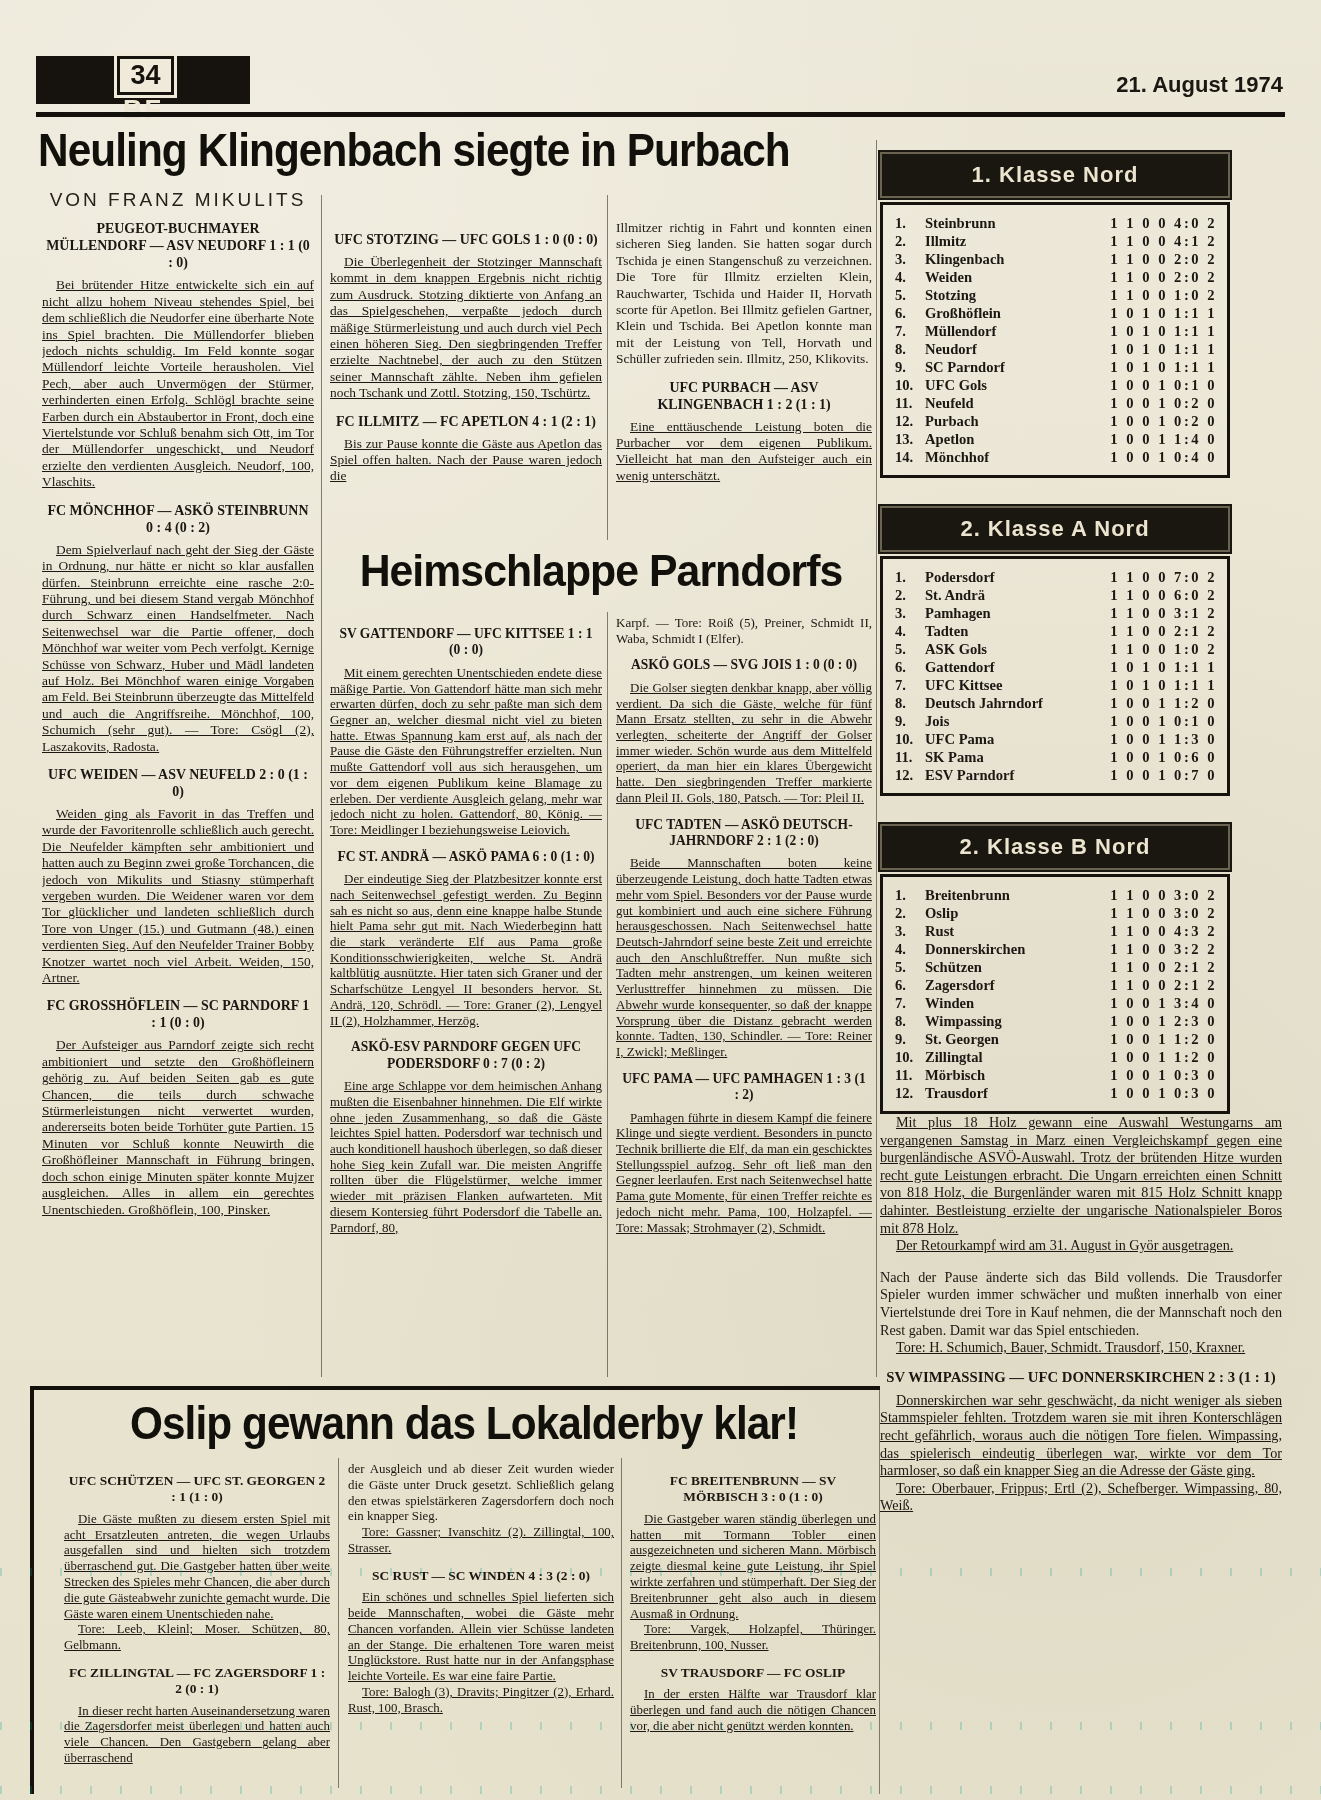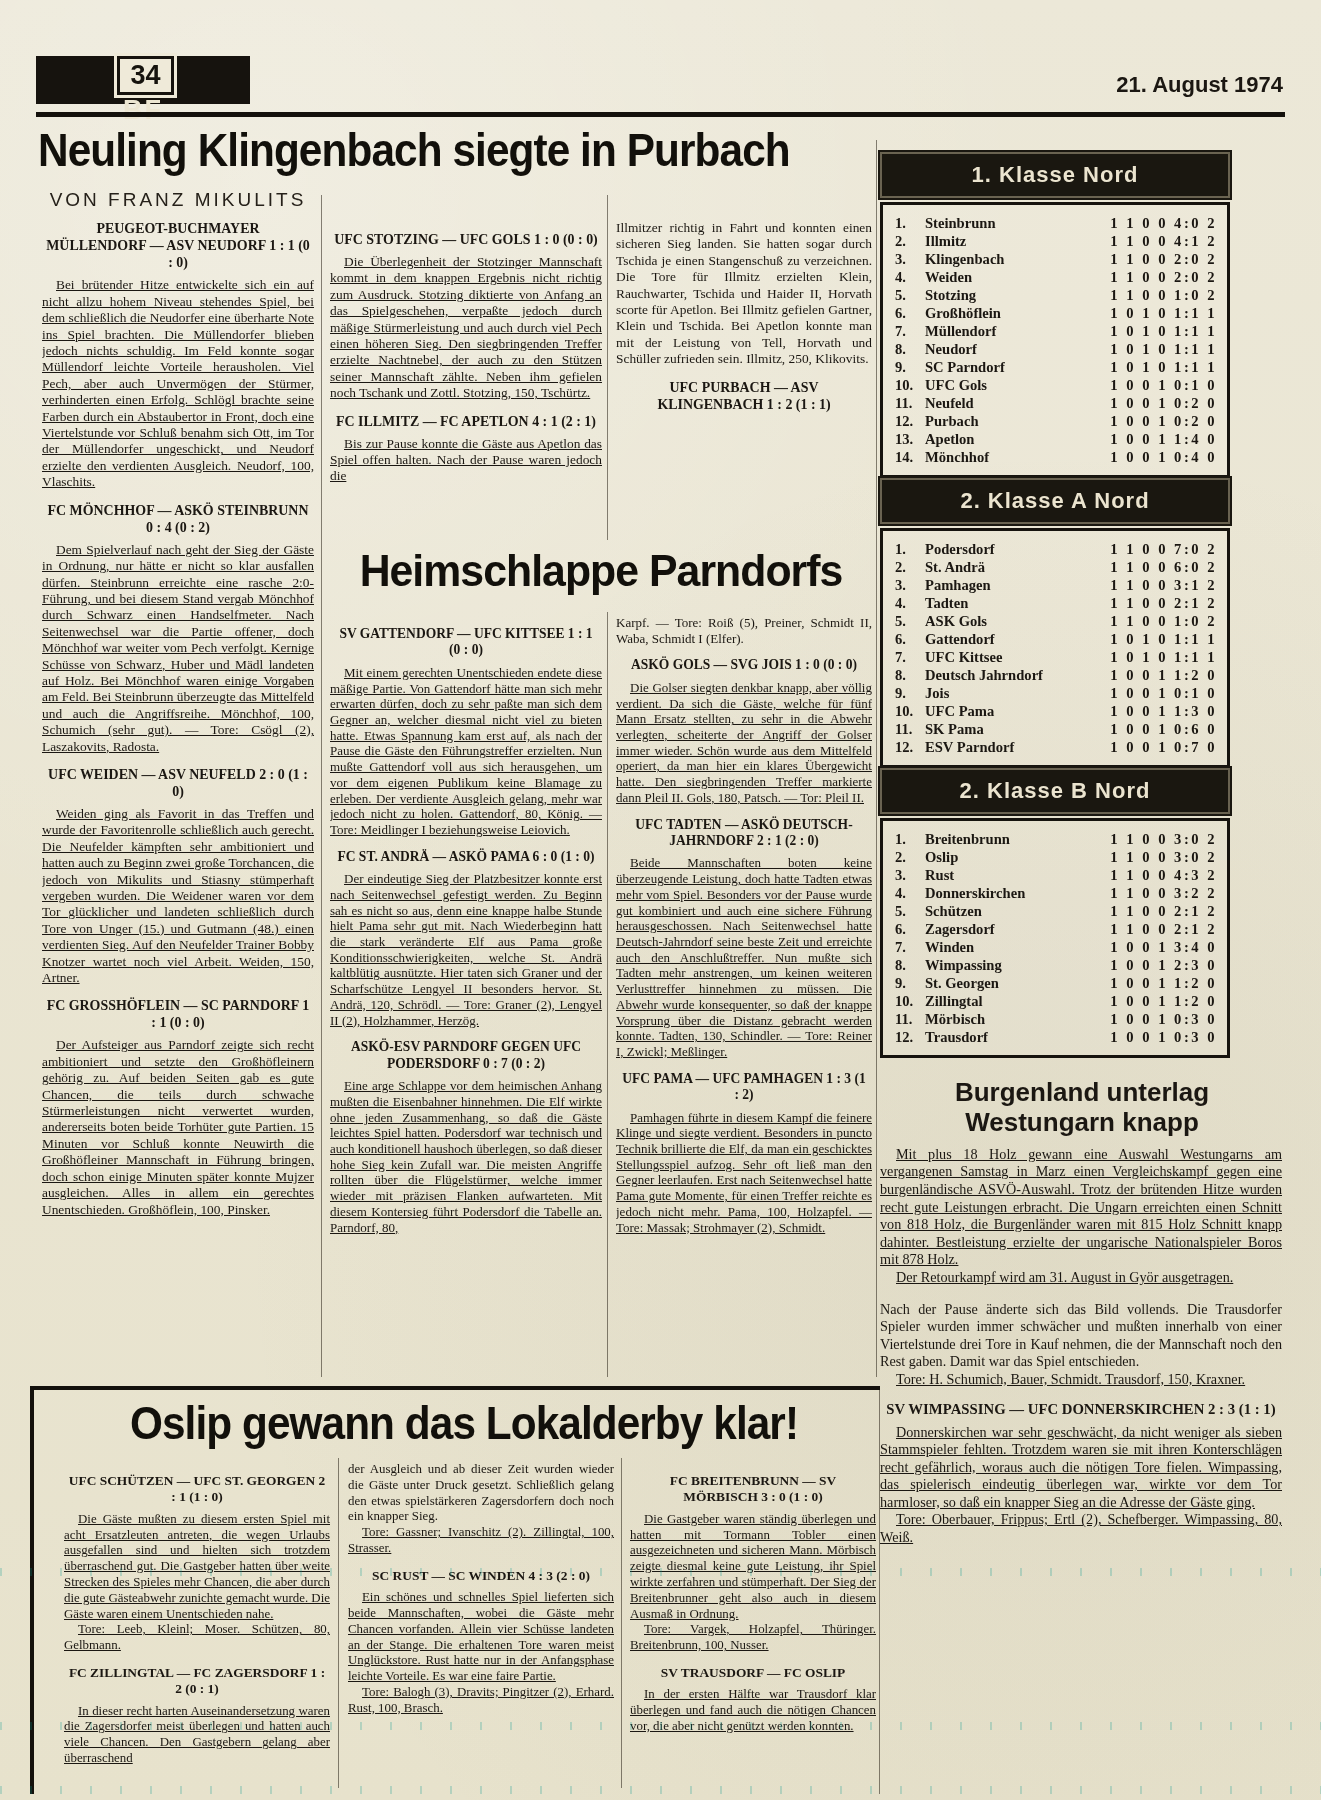--- a/index.html
+++ b/index.html
@@ -40,21 +40,21 @@
   .byline{text-align:center;font-family:"Liberation Sans",sans-serif;font-size:19px;letter-spacing:3px;color:#26211a;margin:2px 0 12px;}
   .blk-h{font-weight:700;text-align:center;margin:11px 4px 6px;line-height:1.22;font-size:1.04em;}
   .blk-p{margin:0;text-indent:14px;text-decoration:underline;}
   .blk-c{margin:0;}
   
   .vr{position:absolute;width:1px;background:rgba(40,33,22,.55);}
   
   .sidebar{position:absolute;left:880px;top:140px;width:404px;}
   .sb-head{width:346px;height:42px;background:#1a1710;color:#ebe4cf;
     font-family:"Liberation Sans",sans-serif;font-weight:700;font-size:22px;letter-spacing:1px;
-    display:flex;align-items:center;justify-content:center;margin-top:0;
+    display:flex;align-items:center;justify-content:center;margin-top:28px;
     box-shadow:0 0 0 2px #1a1710;border:2px solid #6a6351;}
   .sb-head:first-child{margin-top:12px;}
   .sb-table{width:322px;border:3px solid #16130e;padding:9px 10px 9px 12px;margin-top:4px;background:rgba(255,255,255,.06);}
   .trow{display:flex;font-weight:700;font-size:14.6px;line-height:18px;}
   .trank{width:30px;}
   .tteam{flex:1;white-space:nowrap;overflow:hidden;}
   .tstats{white-space:pre;letter-spacing:2.5px;}
   .kegel-title{width:360px;margin:20px auto 8px;text-align:center;
     font-family:"Liberation Sans",sans-serif;font-weight:700;font-size:26px;line-height:1.15;}
   .kegel-body,.side-cont{width:402px;text-align:justify;font-size:14.2px;line-height:17.6px;}
@@ -105,20 +105,21 @@
   </div>
   <div class="col col2top">
       <div class="blk blk-h">UFC STOTZING — UFC GOLS 1 : 0 (0 : 0)</div>
       <div class="blk blk-p">Die Überlegenheit der Stotzinger Mannschaft kommt in dem knappen Ergebnis nicht richtig zum Ausdruck. Stotzing diktierte von Anfang an das Spielgeschehen, verpaßte jedoch durch mäßige Stürmerleistung und auch durch viel Pech einen höheren Sieg. Den siegbringenden Treffer erzielte Nachtnebel, der auch zu den Stützen seiner Mannschaft zählte. Neben ihm gefielen noch Tschank und Zottl. Stotzing, 150, Tschürtz.</div>
       <div class="blk blk-h">FC ILLMITZ — FC APETLON 4 : 1 (2 : 1)</div>
       <div class="blk blk-p">Bis zur Pause konnte die Gäste aus Apetlon das Spiel offen halten. Nach der Pause waren jedoch die</div>
     </div>
   <div class="col col3top">
       <div class="blk blk-c">Illmitzer richtig in Fahrt und konnten einen sicheren Sieg landen. Sie hatten sogar durch Tschida je einen Stangenschuß zu verzeichnen. Die Tore für Illmitz erzielten Klein, Rauchwarter, Tschida und Haider II, Horvath scorte für Apetlon. Bei Illmitz gefielen Gartner, Klein und Tschida. Bei Apetlon konnte man mit der Leistung von Tell, Horvath und Schüller zufrieden sein. Illmitz, 250, Klikovits.</div>
       <div class="blk blk-h">UFC PURBACH — ASV KLINGENBACH 1 : 2 (1 : 1)</div>
+      <div class="blk blk-p">Eine enttäuschende Leistung boten die Purbacher vor dem eigenen Publikum. Vielleicht hat man den Aufsteiger auch ein wenig unterschätzt.</div>
     </div>
   <div class="col col2mid">
       <div class="blk blk-h">SV GATTENDORF — UFC KITTSEE 1 : 1 (0 : 0)</div>
       <div class="blk blk-p">Mit einem gerechten Unentschieden endete diese mäßige Partie. Von Gattendorf hätte man sich mehr erwarten dürfen, doch zu sehr paßte man sich dem Gegner an, welcher diesmal nicht viel zu bieten hatte. Etwas Spannung kam erst auf, als nach der Pause die Gäste den Führungstreffer erzielten. Nun mußte Gattendorf voll aus sich herausgehen, um vor dem eigenen Publikum keine Blamage zu erleben. Der verdiente Ausgleich gelang, mehr war jedoch nicht zu holen. Gattendorf, 80, König. — Tore: Meidlinger I beziehungsweise Leiovich.</div>
       <div class="blk blk-h">FC ST. ANDRÄ — ASKÖ PAMA 6 : 0 (1 : 0)</div>
       <div class="blk blk-p">Der eindeutige Sieg der Platzbesitzer konnte erst nach Seitenwechsel gefestigt werden. Zu Beginn sah es nicht so aus, denn eine knappe halbe Stunde hielt Pama sehr gut mit. Nach Wiederbeginn hatt die stark veränderte Elf aus Pama große Konditionsschwierigkeiten, welche St. Andrä kaltblütig ausnützte. Hier taten sich Graner und der Scharfschütze Lengyel II besonders hervor. St. Andrä, 120, Schrödl. — Tore: Graner (2), Lengyel II (2), Holzhammer, Herzög.</div>
       <div class="blk blk-h">ASKÖ-ESV PARNDORF GEGEN UFC PODERSDORF 0 : 7 (0 : 2)</div>
       <div class="blk blk-p">Eine arge Schlappe vor dem heimischen Anhang mußten die Eisenbahner hinnehmen. Die Elf wirkte ohne jeden Zusammenhang, so daß die Gäste leichtes Spiel hatten. Podersdorf war technisch und auch konditionell haushoch überlegen, so daß dieser hohe Sieg kein Zufall war. Die meisten Angriffe rollten über die Flügelstürmer, welche immer wieder mit präzisen Flanken aufwarteten. Mit diesem Kontersieg führt Podersdorf die Tabelle an. Parndorf, 80,</div>
     </div>
   <div class="col col3mid">
@@ -324,21 +325,20 @@
           <span class="trank">11.</span>
           <span class="tteam">Mörbisch</span>
           <span class="tstats">1 0 0 1 0:3 0</span>
         </div>
         <div class="trow">
           <span class="trank">12.</span>
           <span class="tteam">Trausdorf</span>
           <span class="tstats">1 0 0 1 0:3 0</span>
         </div>
       </div>
-    <div class="kegel-title">Burgenland unterlag Westungarn knapp</div>
     <div class="kegel-body">
         <div class="blk blk-p">Mit plus 18 Holz gewann eine Auswahl Westungarns am vergangenen Samstag in Marz einen Vergleichskampf gegen eine burgenländische ASVÖ-Auswahl. Trotz der brütenden Hitze wurden recht gute Leistungen erbracht. Die Ungarn erreichten einen Schnitt von 818 Holz, die Burgenländer waren mit 815 Holz Schnitt knapp dahinter. Bestleistung erzielte der ungarische Nationalspieler Boros mit 878 Holz.</div>
         <div class="blk blk-p">Der Retourkampf wird am 31. August in Györ ausgetragen.</div>
       </div>
     <div class="side-cont">
         <div class="blk blk-c">Nach der Pause änderte sich das Bild vollends. Die Trausdorfer Spieler wurden immer schwächer und mußten innerhalb von einer Viertelstunde drei Tore in Kauf nehmen, die der Mannschaft noch den Rest gaben. Damit war das Spiel entschieden.</div>
         <div class="blk blk-p">Tore: H. Schumich, Bauer, Schmidt. Trausdorf, 150, Kraxner.</div>
         <div class="blk blk-h">SV WIMPASSING — UFC DONNERSKIRCHEN 2 : 3 (1 : 1)</div>
         <div class="blk blk-p">Donnerskirchen war sehr geschwächt, da nicht weniger als sieben Stammspieler fehlten. Trotzdem waren sie mit ihren Konterschlägen recht gefährlich, woraus auch die nötigen Tore fielen. Wimpassing, das spielerisch eindeutig überlegen war, wirkte vor dem Tor harmloser, so daß ein knapper Sieg an die Adresse der Gäste ging.</div>
         <div class="blk blk-p">Tore: Oberbauer, Frippus; Ertl (2), Schefberger. Wimpassing, 80, Weiß.</div>

